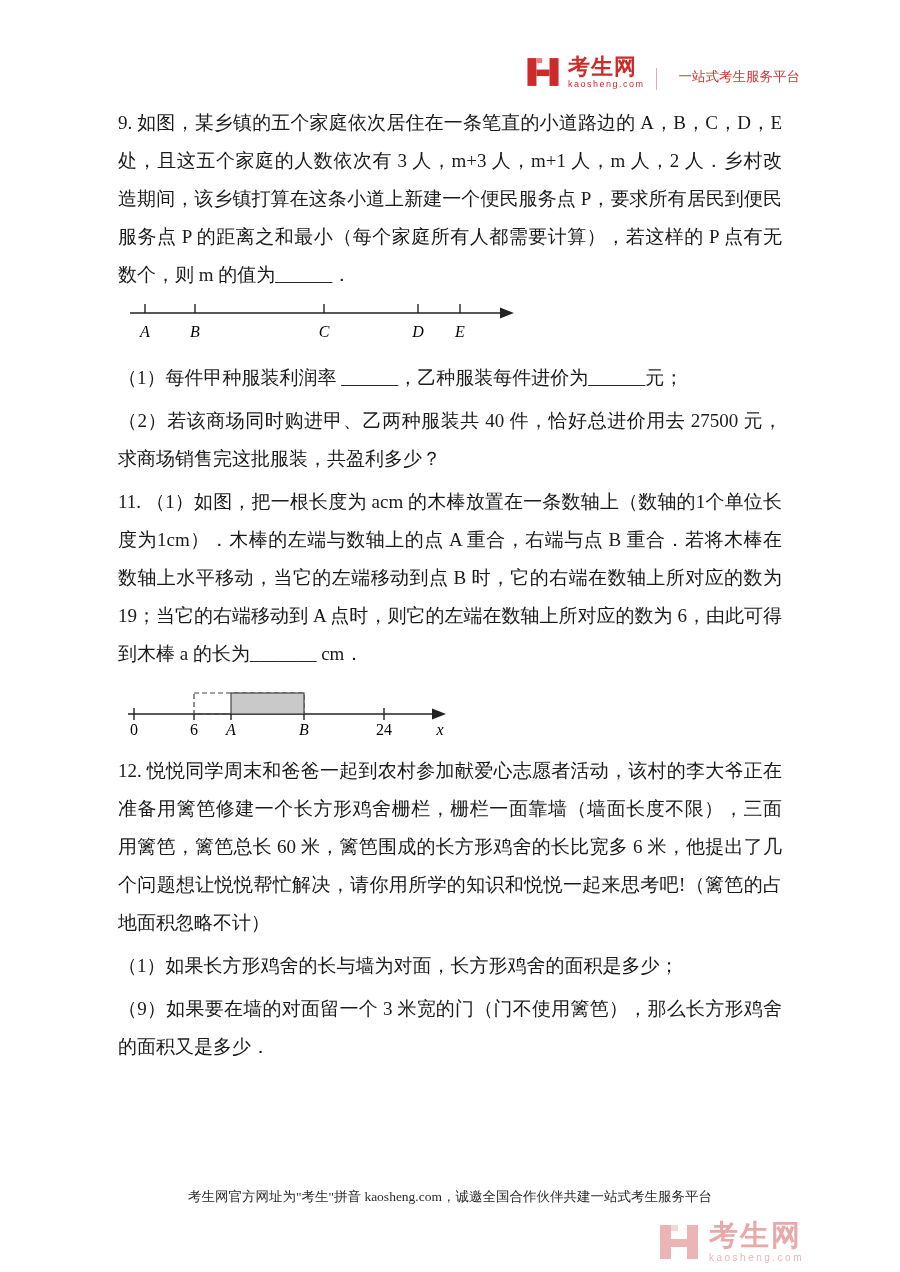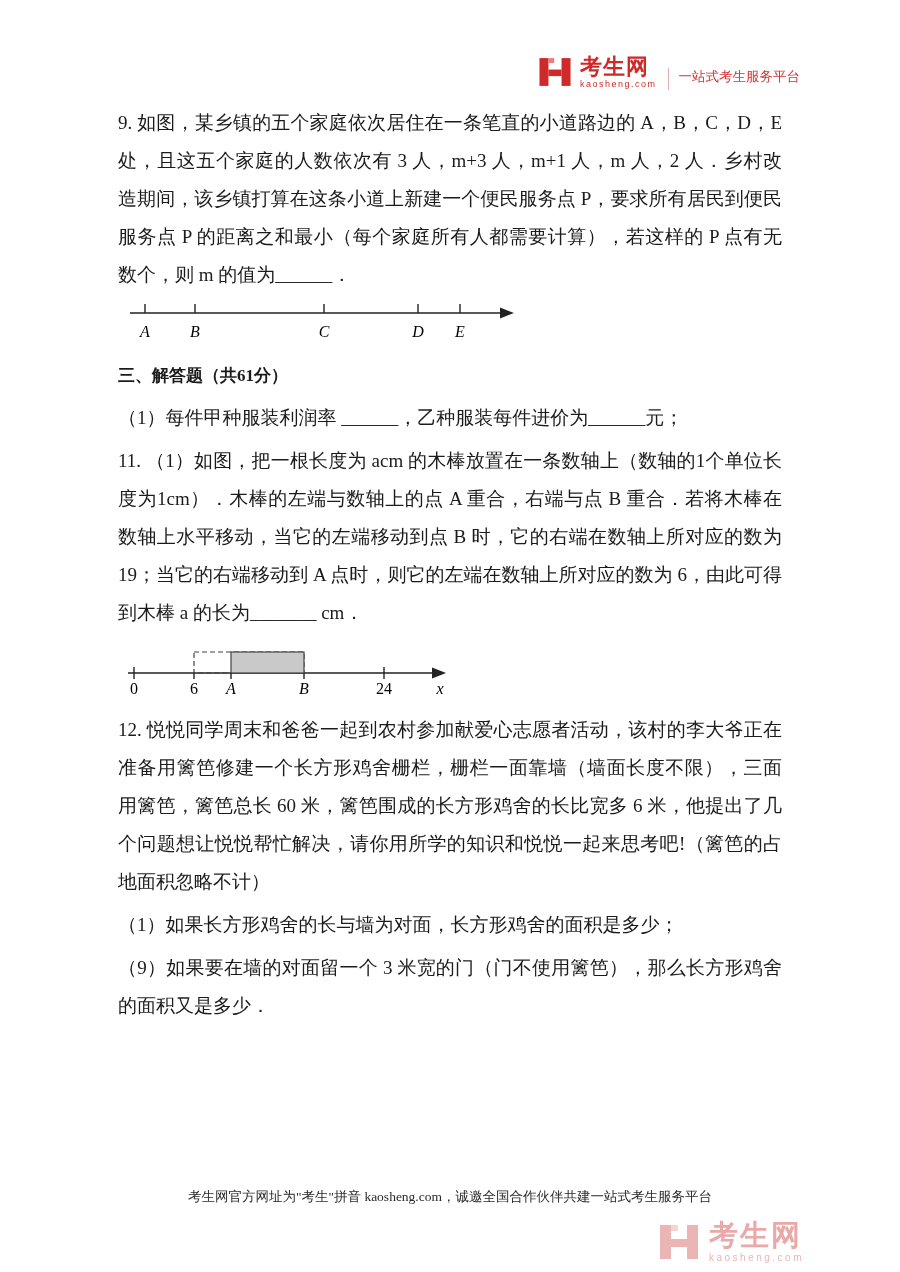--- a/index.html
+++ b/index.html
@@ -25,21 +25,21 @@
     font-family:"Liberation Sans","DejaVu Sans",sans-serif;
     font-weight:bold; font-size:22px; color:#cf2a2a; letter-spacing:1px;
   }
   .logo-domain {
     font-family:"Liberation Sans","DejaVu Sans",sans-serif;
     font-size:9px; color:#cf2a2a; letter-spacing:1.5px; margin-top:2px;
   }
   .logo-tagline {
     font-family:"Liberation Sans","DejaVu Sans",sans-serif;
     font-size:13.5px; color:#d03434; padding-bottom:4px; margin-left:4px;
-    border-left:1px solid #e0b0b0; padding-left:10px;
+    border-left:1px solid #e0b0b0; padding-left:22px;
   }
   
   .content { padding:14px 84px 0 84px; }
   .para {
     font-size:19px; line-height:2.0;
     text-align:justify; margin-bottom:5px;
   }
   .section-title {
     font-size:17px; font-weight:bold; line-height:2.0;
     margin:4px 0 6px 0;
@@ -103,23 +103,23 @@
         <line x1="294" y1="5" x2="294" y2="14" stroke="#222" stroke-width="1.4"></line>
         <line x1="336" y1="5" x2="336" y2="14" stroke="#222" stroke-width="1.4"></line>
         <text x="21" y="38" text-anchor="middle" class="nl-label nl-letter">A</text>
         <text x="71" y="38" text-anchor="middle" class="nl-label nl-letter">B</text>
         <text x="200" y="38" text-anchor="middle" class="nl-label nl-letter">C</text>
         <text x="294" y="38" text-anchor="middle" class="nl-label nl-letter">D</text>
         <text x="336" y="38" text-anchor="middle" class="nl-label nl-letter">E</text>
       </svg>
     </div>
 
-    <div class="section-title">三、解答题（共61分）</div>
 
     <p class="para">（1）每件甲种服装利润率 ______，乙种服装每件进价为______元；</p>
+    <p class="para">（2）若该商场同时购进甲、乙两种服装共 40 件，恰好总进价用去 27500 元，求商场销售完这批服装，共盈利多少？</p>
 
     <p class="para">11. （1）如图，把一根长度为 acm 的木棒放置在一条数轴上（数轴的1个单位长度为1cm）．木棒的左端与数轴上的点 A 重合，右端与点 B 重合．若将木棒在数轴上水平移动，当它的左端移动到点 B 时，它的右端在数轴上所对应的数为 19；当它的右端移动到 A 点时，则它的左端在数轴上所对应的数为 6，由此可得到木棒 a 的长为_______ cm．</p>
 
     <div class="figure">
       <svg width="335" height="60" viewBox="0 0 335 60">
         <line x1="4" y1="36" x2="310" y2="36" stroke="#222" stroke-width="1.6"></line>
         <polygon points="322,36 308,30.5 308,41.5" fill="#222"></polygon>
         <rect x="70" y="15" width="110" height="21" fill="none" stroke="#444" stroke-width="1.2" stroke-dasharray="5,3"></rect>
         <rect x="107" y="15" width="73" height="21" fill="#c9c9c9" stroke="#444" stroke-width="1.2"></rect>
         <line x1="10" y1="30" x2="10" y2="42" stroke="#222" stroke-width="1.4"></line>

